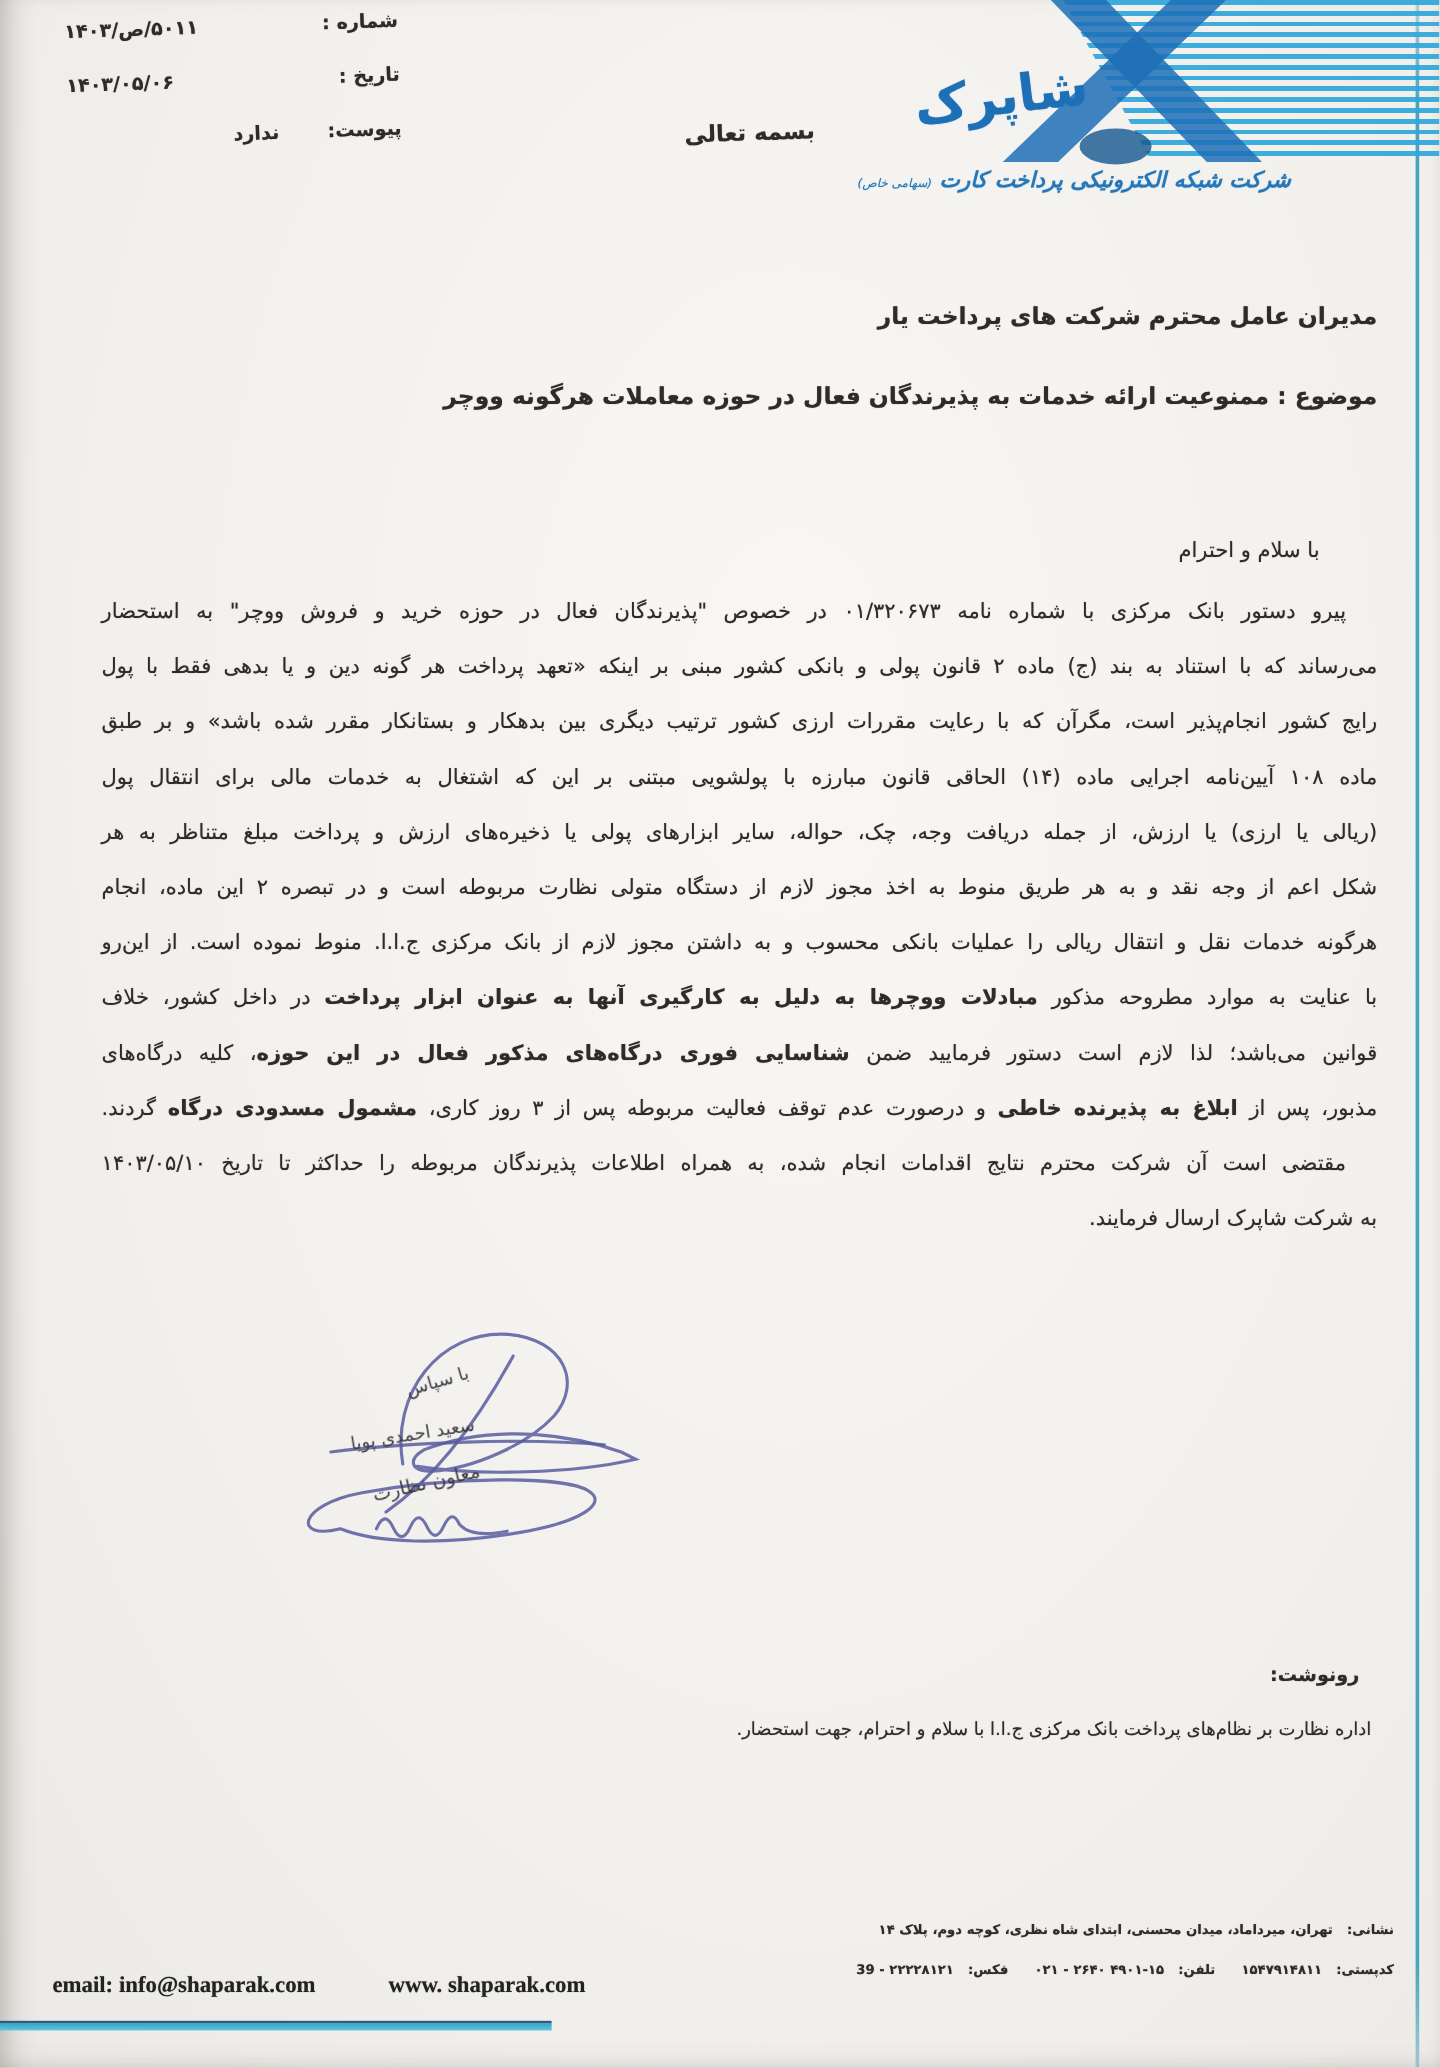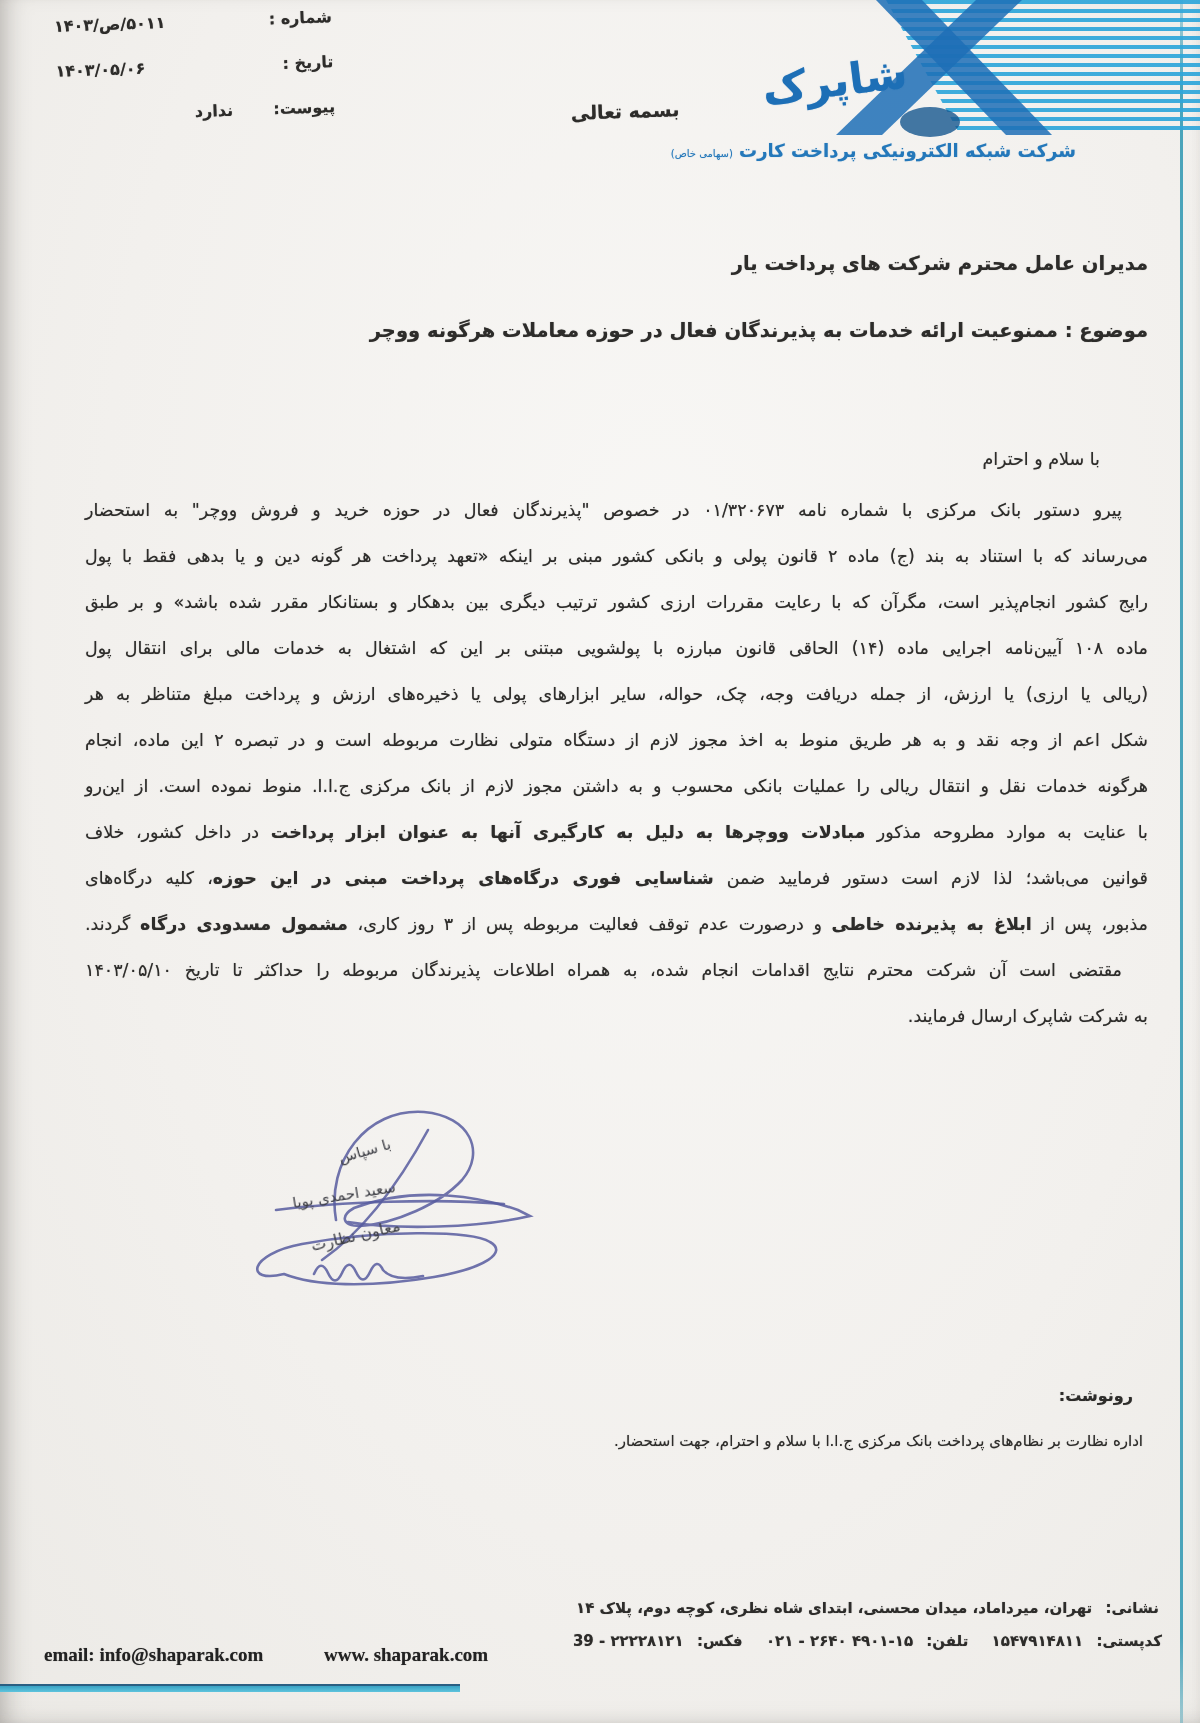--- a/index.html
+++ b/index.html
@@ -25,21 +25,21 @@
   .bismillah{position:absolute;left:540px;top:100px;width:170px;text-align:center;font-weight:bold;font-size:19px;transform:rotate(-2deg);}
   
   .logo{position:absolute;left:748px;top:0;width:452px;height:184px;}
   .logo-stripes{position:absolute;left:118px;top:0;width:334px;height:134px;opacity:.92;
     background-image:repeating-linear-gradient(180deg, var(--lblue) 0px, var(--lblue) 4px, rgba(255,255,255,0) 4px, rgba(255,255,255,0) 9px);
     clip-path:polygon(6% 0,100% 0,100% 100%,28% 100%);}
   .logo-svg{position:absolute;left:0;top:0;}
   .lbar{fill:var(--dblue);opacity:.85;}
   .lbody{fill:#15568f;opacity:.8;}
   .logo-brand{position:absolute;left:14px;top:56px;font-size:43px;font-weight:bold;color:var(--dblue);transform:rotate(-7deg);letter-spacing:1px;text-shadow:0 0 1px rgba(29,111,182,.5);}
-  .logo-company{position:absolute;left:2px;top:140px;width:326px;text-align:center;font-size:18px;font-weight:bold;color:#2478ba;white-space:nowrap;text-shadow:0 0 1px rgba(36,120,186,.45);}
+  .logo-company{position:absolute;left:2px;top:140px;width:326px;text-align:center;font-size:18px;font-weight:bold;font-style:italic;color:#2478ba;white-space:nowrap;text-shadow:0 0 1px rgba(36,120,186,.45);}
   .logo-company .sfx{font-size:10px;font-weight:normal;}
   
   .recipient{position:absolute;right:52px;top:252px;font-size:19.5px;font-weight:bold;}
   .subject{position:absolute;right:52px;top:319px;font-size:19.5px;font-weight:bold;}
   .salutation{position:absolute;right:100px;top:449px;font-size:17.5px;}
   .bodywrap{position:absolute;right:52px;left:64px;top:487px;font-size:17.5px;line-height:46px;}
   .bline{text-align:justify;text-align-last:justify;margin-left:21px;}
   .bline.ind{padding-right:26px;}
   .bline.last{text-align:right;text-align-last:right;}
   .b{font-weight:bold;}
@@ -48,21 +48,21 @@
   .sig-svg{position:absolute;left:0;top:0;}
   .sig-stroke{stroke:var(--ink);fill:none;stroke-width:2.6;opacity:.85;stroke-linecap:round;}
   .sig-text{position:absolute;font-size:15px;color:#3c3d44;filter:blur(.3px);white-space:nowrap;}
   .sig-thanks{left:120px;top:64px;transform:rotate(-16deg);}
   .sig-name{left:74px;top:108px;transform:rotate(-9deg);}
   .sig-title{left:92px;top:148px;transform:rotate(-13deg);font-size:16px;}
   
   .cc-label{position:absolute;right:67px;top:1386px;font-weight:bold;font-size:16px;}
   .cc-line{position:absolute;right:57px;top:1432px;font-size:15px;}
   
-  .footer-right{position:absolute;right:38px;top:1592px;font-size:15px;font-weight:bold;text-align:center;line-height:33px;}
+  .footer-right{position:absolute;right:38px;top:1592px;font-size:11px;font-weight:bold;text-align:right;line-height:33px;}
   .footer-right .lab{margin-left:8px;}
   .footer-right .gap{margin-left:18px;}
   .footer-left{position:absolute;left:0;top:1644px;width:470px;direction:ltr;text-align:left;
     font-family:"Liberation Serif",serif;font-weight:bold;font-size:19px;color:#222;padding-left:44px;}
   .website{margin-left:56px;}
   .femail-rule{position:absolute;left:-8px;top:40px;width:468px;height:6px;border-top:2px solid #2a5f82;
     background:linear-gradient(180deg,#39a2c4,#5ec4dd);}
 </style>
 </head>
 <body>
@@ -108,21 +108,21 @@
   <div class="salutation soft">با سلام و احترام</div>
   <div class="bodywrap soft">
       <div class="bline ind"><span>پیرو دستور بانک مرکزی با شماره نامه ۰۱/۳۲۰۶۷۳ در خصوص "پذیرندگان فعال در حوزه خرید و فروش ووچر" به استحضار</span></div>
       <div class="bline"><span>می‌رساند که با استناد به بند (ج) ماده ۲ قانون پولی و بانکی کشور مبنی بر اینکه «تعهد پرداخت هر گونه دین و یا بدهی فقط با پول</span></div>
       <div class="bline"><span>رایج کشور انجام‌پذیر است، مگرآن که با رعایت مقررات ارزی کشور ترتیب دیگری بین بدهکار و بستانکار مقرر شده باشد» و بر طبق</span></div>
       <div class="bline"><span>ماده ۱۰۸ آیین‌نامه اجرایی ماده (۱۴) الحاقی قانون مبارزه با پولشویی مبتنی بر این که اشتغال به خدمات مالی برای انتقال پول</span></div>
       <div class="bline"><span>(ریالی یا ارزی) یا ارزش، از جمله دریافت وجه، چک، حواله، سایر ابزارهای پولی یا ذخیره‌های ارزش و پرداخت مبلغ متناظر به هر</span></div>
       <div class="bline"><span>شکل اعم از وجه نقد و به هر طریق منوط به اخذ مجوز لازم از دستگاه متولی نظارت مربوطه است و در تبصره ۲ این ماده، انجام</span></div>
       <div class="bline"><span>هرگونه خدمات نقل و انتقال ریالی را عملیات بانکی محسوب و به داشتن مجوز لازم از بانک مرکزی ج.ا.ا. منوط نموده است. از این‌رو</span></div>
       <div class="bline"><span>با عنایت به موارد مطروحه مذکور </span><span class="b">مبادلات ووچرها به دلیل به کارگیری آنها به عنوان ابزار پرداخت</span><span> در داخل کشور، خلاف</span></div>
-      <div class="bline"><span>قوانین می‌باشد؛ لذا لازم است دستور فرمایید ضمن </span><span class="b">شناسایی فوری درگاه‌های پرداخت مبنی در این حوزه</span><span>، کلیه درگاه‌های</span></div>
+      <div class="bline"><span>قوانین می‌باشد؛ لذا لازم است دستور فرمایید ضمن </span><span class="b">شناسایی فوری درگاه‌های مذکور فعال در این حوزه</span><span>، کلیه درگاه‌های</span></div>
       <div class="bline"><span>مذبور، پس از </span><span class="b">ابلاغ به پذیرنده خاطی</span><span> و درصورت عدم توقف فعالیت مربوطه پس از ۳ روز کاری، </span><span class="b">مشمول مسدودی درگاه</span><span> گردند.</span></div>
       <div class="bline ind"><span>مقتضی است آن شرکت محترم نتایج اقدامات انجام شده، به همراه اطلاعات پذیرندگان مربوطه را حداکثر تا تاریخ ۱۴۰۳/۰۵/۱۰</span></div>
       <div class="bline last"><span>به شرکت شاپرک ارسال فرمایند.</span></div>
     </div>
 
   <div class="signature">
     <svg class="sig-svg" width="336" height="248" viewBox="0 0 336 248">
       <path class="sig-stroke" d="M118,142 C108,84 148,30 206,34 C252,38 268,74 244,102 C222,126 176,146 142,148 C124,148 122,138 136,130 C200,106 266,120 300,132 L312,138 C260,150 180,152 130,144"></path>
       <path class="sig-stroke" d="M210,52 C186,96 150,150 104,182"></path>
       <path class="sig-stroke" d="M58,132 C120,124 220,120 286,126"></path>

